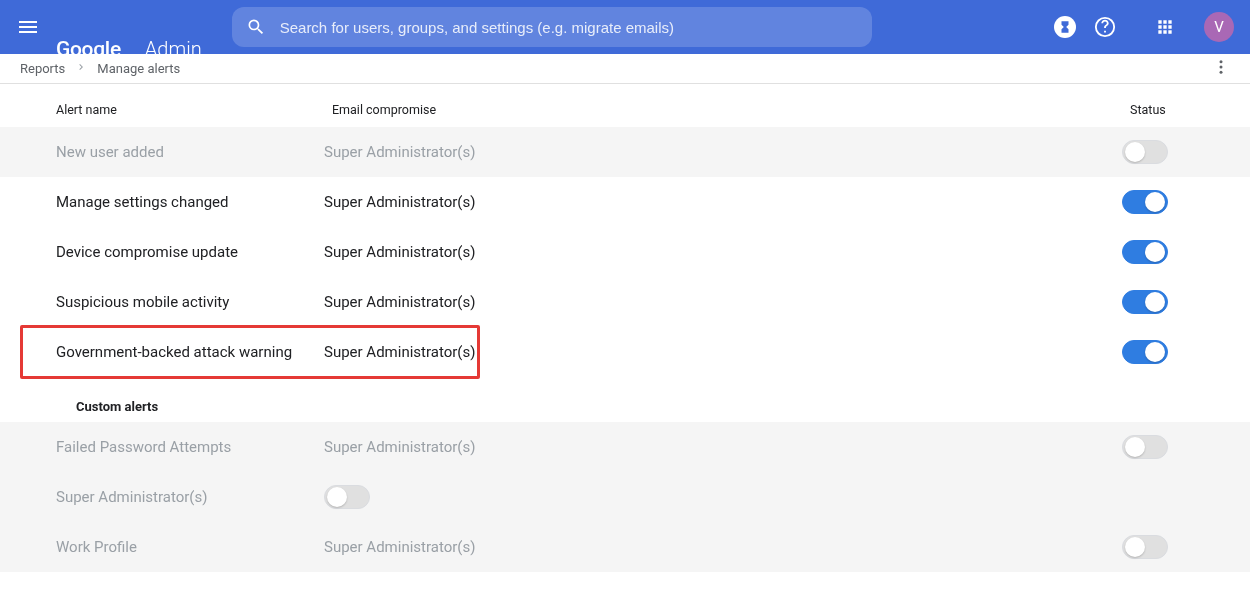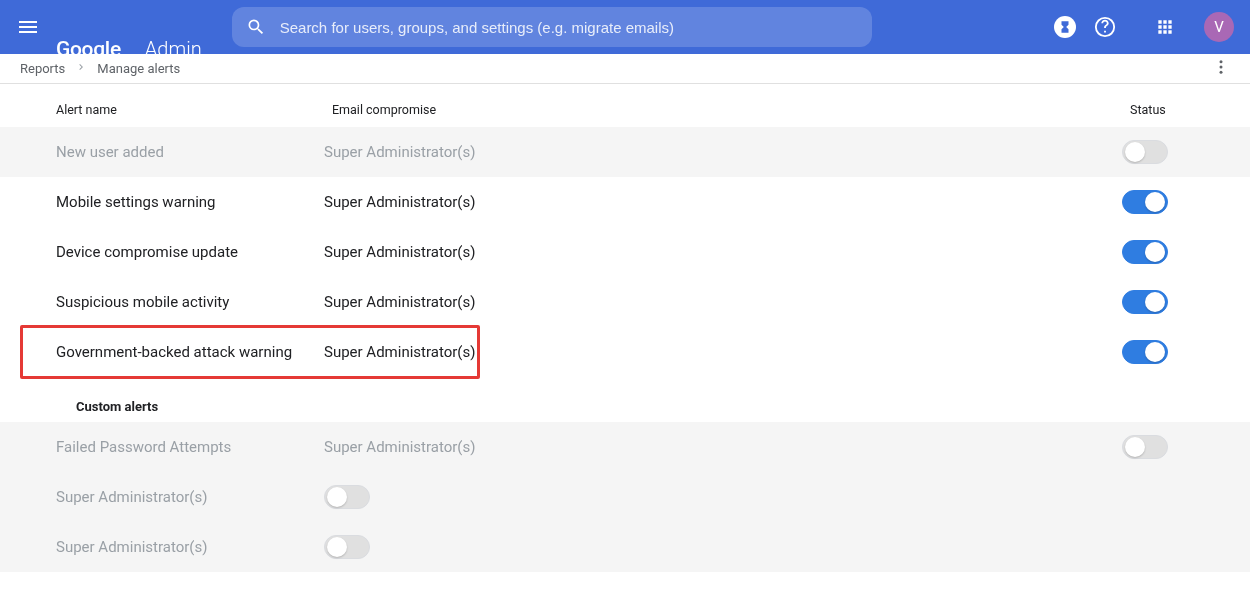--- a/index.html
+++ b/index.html
@@ -240,21 +240,21 @@
       <div class="row disabled">
         <div>New user added</div>
         <div>Super Administrator(s)</div>
         <div class="c-status">
           <div class="toggle">
             <div class="knob"></div>
           </div>
         </div>
       </div>
       <div class="row">
-        <div>Mobile settings warning</div>
+        <div>Manage settings changed</div>
         <div>Super Administrator(s)</div>
         <div class="c-status">
           <div class="toggle on">
             <div class="knob"></div>
           </div>
         </div>
       </div>
       <div class="row">
         <div>Device compromise update</div>
         <div>Super Administrator(s)</div>
@@ -298,20 +298,21 @@
       </div>
       <div class="row disabled">
         <div>Super Administrator(s)</div>
         <div class="c-status">
           <div class="toggle">
             <div class="knob"></div>
           </div>
         </div>
       </div>
       <div class="row disabled">
+        <div>Work Profile</div>
         <div>Super Administrator(s)</div>
         <div class="c-status">
           <div class="toggle">
             <div class="knob"></div>
           </div>
         </div>
       </div>
     </div>
 </div>
 

